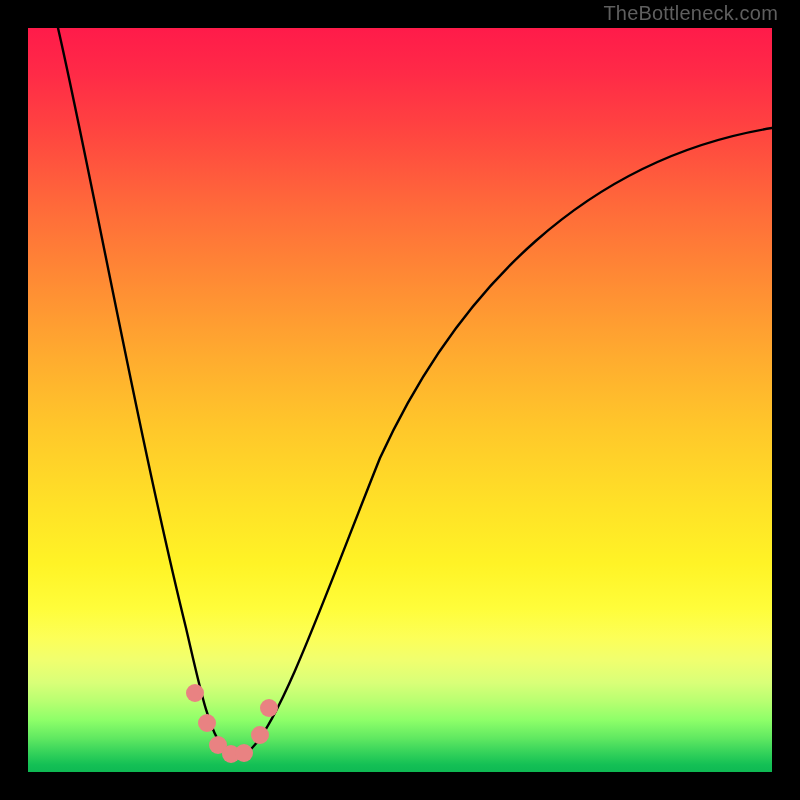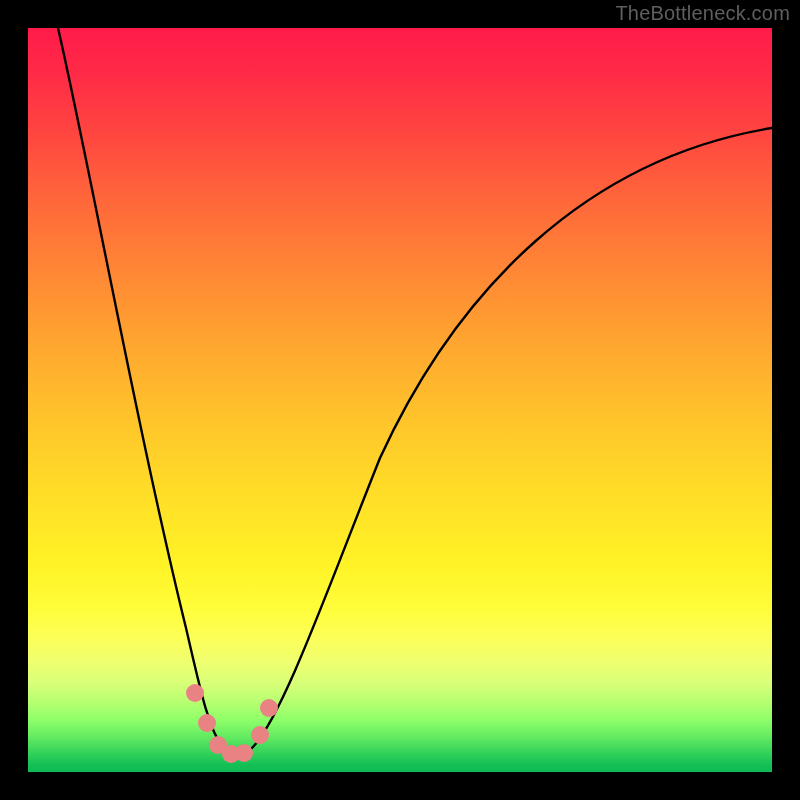--- a/index.html
+++ b/index.html
@@ -55,21 +55,21 @@
   }
   svg.curve {
     position: absolute;
     inset: 0;
     width: 744px;
     height: 744px;
   }
   .watermark {
     position: absolute;
     top: 2px;
-    right: 10px;
+    right: 22px;
     color: #5f5f5f;
     font-size: 20px;
     letter-spacing: 0.2px;
     font-weight: 500;
   }
 </style>
 </head>
 <body>
 
 <div class="frame">

